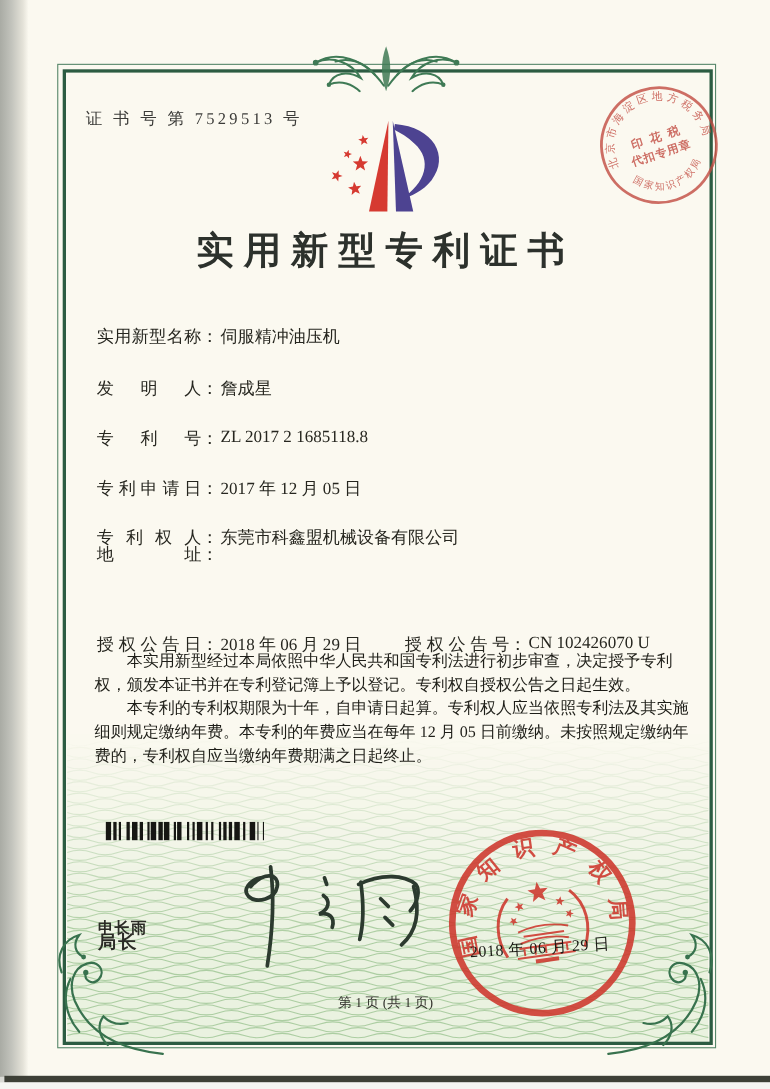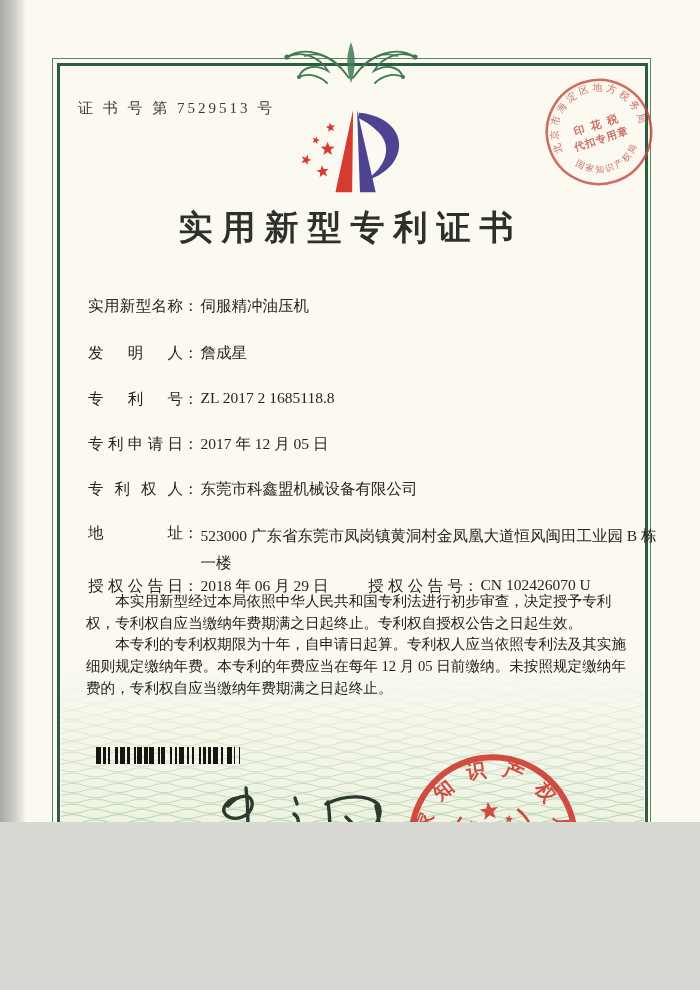--- a/index.html
+++ b/index.html
@@ -1,17 +1,17 @@
 <!DOCTYPE html>
 <html><head>
 <meta charset="utf-8">
 <style>
   html,body{margin:0;padding:0;}
   body{width:700px;height:990px;background:#d9d9d4;font-family:"Liberation Serif","DejaVu Serif",serif;}
-  #stage{position:relative;width:700px;height:822px;overflow:hidden;}
+  #stage{position:relative;width:700px;height:990px;overflow:hidden;}
   
   #paper{position:absolute;left:0;top:0;width:700px;height:979px;background:#fbf9f0;}
   #edge-left{position:absolute;left:0;top:0;width:26px;height:979px;
     background:linear-gradient(90deg,#a9aba4 0%,#c2c3bc 40%,#e4e2d8 80%,#fbf9f0 100%);}
   #edge-bottom{position:absolute;left:4px;top:978px;width:696px;height:6px;background:#3e4037;}
   #edge-below{position:absolute;left:0;top:984px;width:700px;height:6px;background:#f5f5f2;}
   
   .frame-outer{position:absolute;left:52px;top:58px;width:597px;height:893px;border:1px solid #56876a;}
   .frame-inner{position:absolute;left:57px;top:63px;width:585px;height:881px;border:3px solid #2c5c42;}
   
@@ -200,38 +200,37 @@
   <div class="field" style="top:434px">
     <span class="flabel">专利申请日</span>
       <span class="fsep">：</span>
       <span class="fvalue">2017 年 12 月 05 日</span>
   </div>
   <div class="field" style="top:479px">
     <span class="flabel">专利权人</span>
       <span class="fsep">：</span>
       <span class="fvalue">东莞市科鑫盟机械设备有限公司</span>
   </div>
-  <div class="field" style="top:523px">
+  <div class="field" style="top:494px">
     <span class="flabel">地址</span>
       <span class="fsep">：</span>
-      <span class="fvalue addr">523000 广东省东莞市凤岗镇黄洞村金凤凰大道恒风闽田工业园 B 栋一楼</span>
   </div>
   <div class="field" style="top:576px">
     <span class="flabel">授权公告日</span>
       <span class="fsep">：</span>
       <span class="fvalue">2018 年 06 月 29 日</span>
   </div>
   <div class="field" style="top:576px;left:368px">
     <span class="flabel">授权公告号</span>
       <span class="fsep">：</span>
       <span class="fvalue">CN 102426070 U</span>
   </div>
 
   <div class="paras">
-    <p>本实用新型经过本局依照中华人民共和国专利法进行初步审查，决定授予专利权，专利权自应当缴纳年费期满之日起终止。专利权自授权公告之日起生效。</p>
+    <p>本实用新型经过本局依照中华人民共和国专利法进行初步审查，决定授予专利权，颁发本证书并在专利登记簿上予以登记。专利权自授权公告之日起生效。</p>
     <p>本专利的专利权期限为十年，自申请日起算。专利权人应当依照专利法及其实施细则规定缴纳年费。本专利的年费应当在每年 12 月 05 日前缴纳。未按照规定缴纳年费的，专利权自应当缴纳年费期满之日起终止。</p>
   </div>
 
   <div id="barcode">
       <span style="width: 5.16px; background: rgb(22, 22, 19);"></span>
       <span style="width: 1.72px; background: transparent;"></span>
       <span style="width: 3.44px; background: rgb(22, 22, 19);"></span>
       <span style="width: 1.72px; background: transparent;"></span>
       <span style="width: 1.72px; background: rgb(22, 22, 19);"></span>
       <span style="width: 5.16px; background: transparent;"></span>

